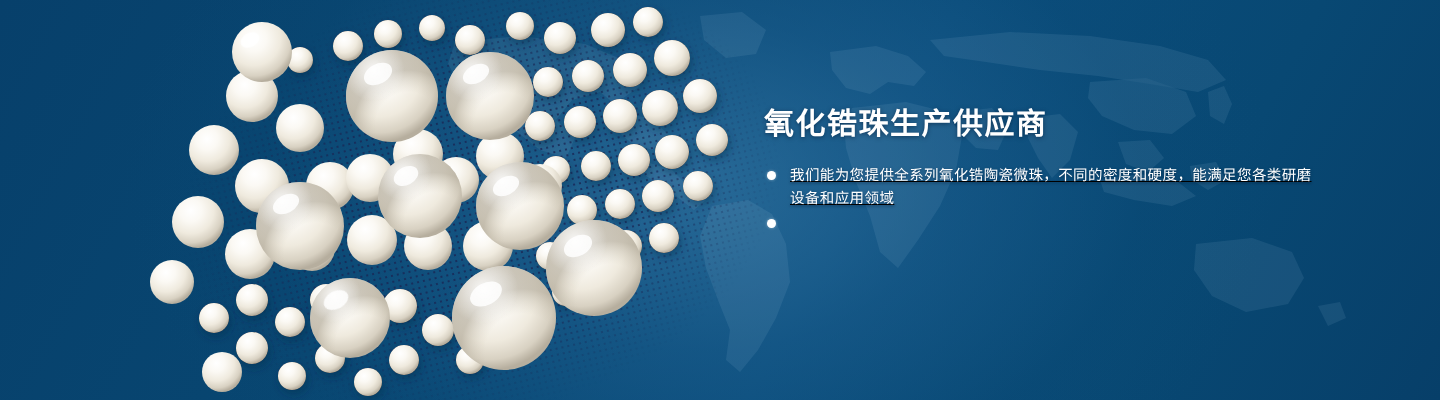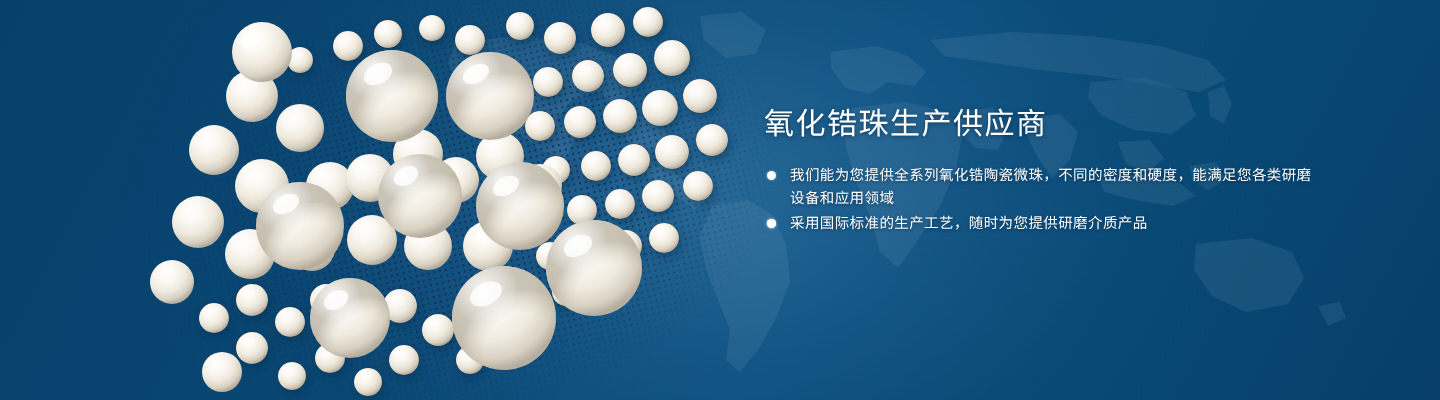--- a/index.html
+++ b/index.html
@@ -62,28 +62,29 @@
   
   .content {
     position:absolute;
     left:764px; top:104px;
     width:560px;
   }
   .headline {
     font-size:30px;
     line-height:40px;
     color:#ffffff;
-    font-weight:400;
+    font-weight:700;
     letter-spacing:1.5px;
     text-shadow:0 1px 4px rgba(0,20,45,0.55);
     white-space:nowrap;
   }
   .bullets {
     margin-top:20px;
     list-style:none;
+    text-decoration:underline;
   }
   .bullet {
     position:relative;
     padding-left:26px;
     font-size:14.5px;
     line-height:23px;
     color:#ffffff;
     letter-spacing:0.4px;
     margin-bottom:2px;
     text-shadow:0 1px 3px rgba(0,18,42,0.5);
@@ -343,20 +344,16 @@
     <h1 class="headline">氧化锆珠生产供应商</h1>
 
     <ul class="bullets">
       <li class="bullet">
         <span class="dot"></span>
         <span>我们能为您提供全系列氧化锆陶瓷微珠，不同的密度和硬度，能满足您各类研磨设备和应用领域</span>
       </li>
       <li class="bullet">
         <span class="dot"></span>
       </li>
-      <li class="bullet">
-        <span class="dot"></span>
-        <span>采用国际标准的生产工艺，随时为您提供研磨介质产品</span>
-      </li>
     </ul>
   </div>
 
 </div>
 
 </body></html>

